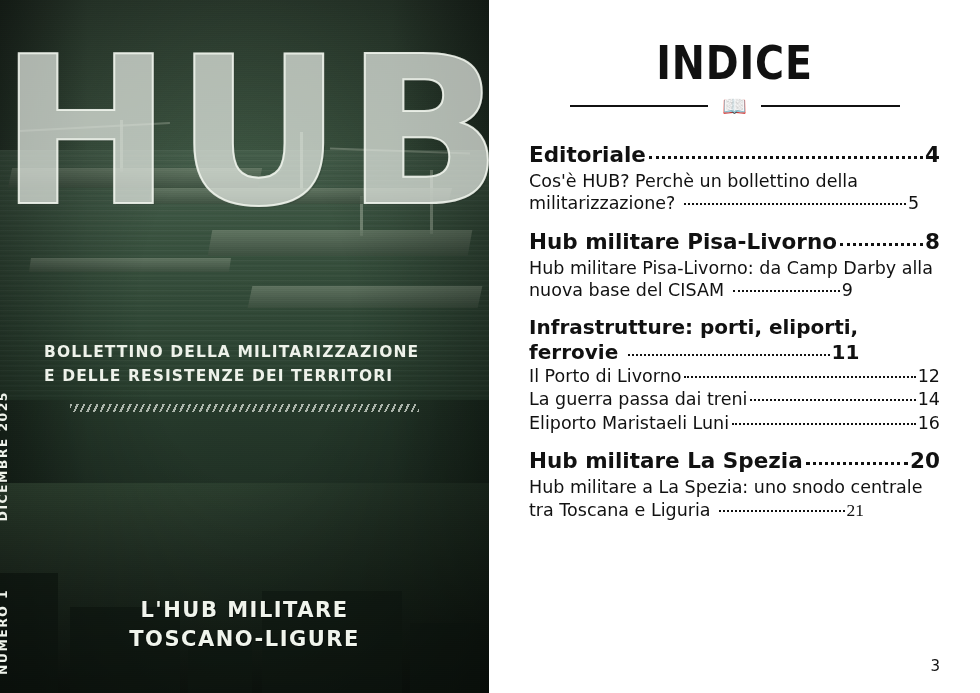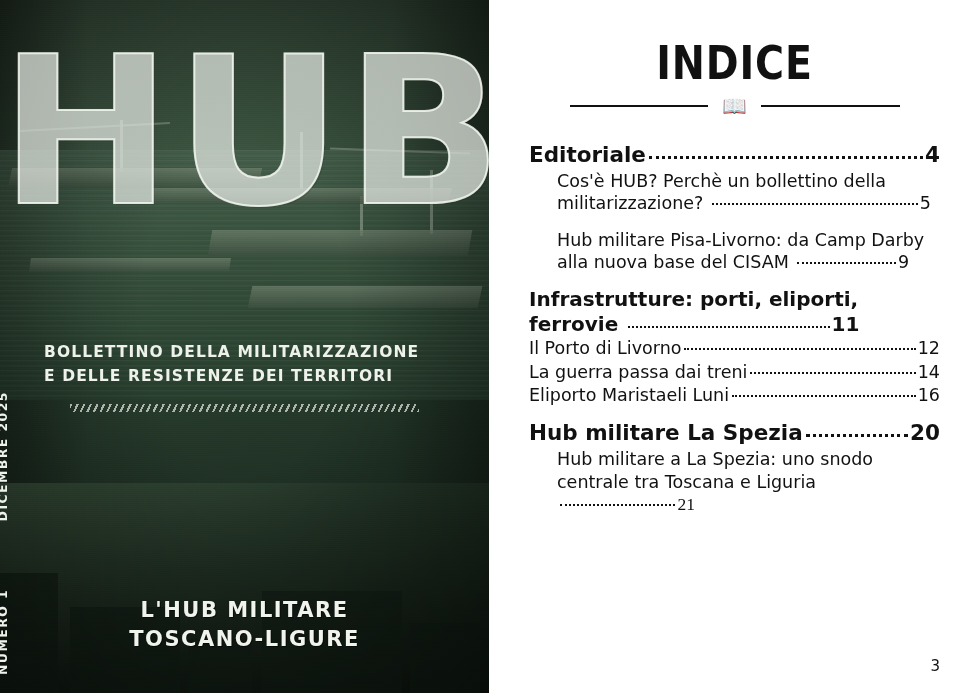--- a/index.html
+++ b/index.html
@@ -205,21 +205,21 @@
   .sub { margin-top: 1px; }
   .sub .txt, .sub .pg {
     font-weight: 400;
     font-size: 17.5px;
     color: #111;
     line-height: 1.28;
   }
   .sub .dots { border-bottom-width: 2px; transform: translateY(-4px); }
 
   
-  .wrap-entry { font-size: 17.5px; color: #111; line-height: 1.28; margin-left: 28px; }
+  .wrap-entry { font-size: 17.5px; color: #111; line-height: 1.28; }
   .wrap-entry .lead { }
   .wrap-chapter { font-weight: 700; font-size: 20px; color:#111; line-height:1.22; }
 
   .page-number {
     position: absolute;
     right: 40px; bottom: 18px;
     font-size: 15px;
     color: #111;
   }
 </style>
@@ -296,20 +296,25 @@
         <div class="wrap-entry sub">
           <span class="lead">Cos'è HUB? Perchè un bollettino della militarizzazione?</span>
           <span class="row" style="display:inline-flex; width:58%; vertical-align:baseline;">
             <span class="dots"></span>
             <span class="pg">5</span>
           </span>
         </div>
       </div>
 
       <div class="entry">
+        <div class="row chapter">
+          <span class="txt">Hub militare Pisa-Livorno</span>
+          <span class="dots"></span>
+          <span class="pg">8</span>
+        </div>
         <div class="wrap-entry sub">
           <span class="lead">Hub militare Pisa-Livorno: da Camp Darby alla nuova base del CISAM</span>
           <span class="row" style="display:inline-flex; width:30%; vertical-align:baseline;">
             <span class="dots"></span>
             <span class="pg">9</span>
           </span>
         </div>
       </div>
 
       <div class="entry">

